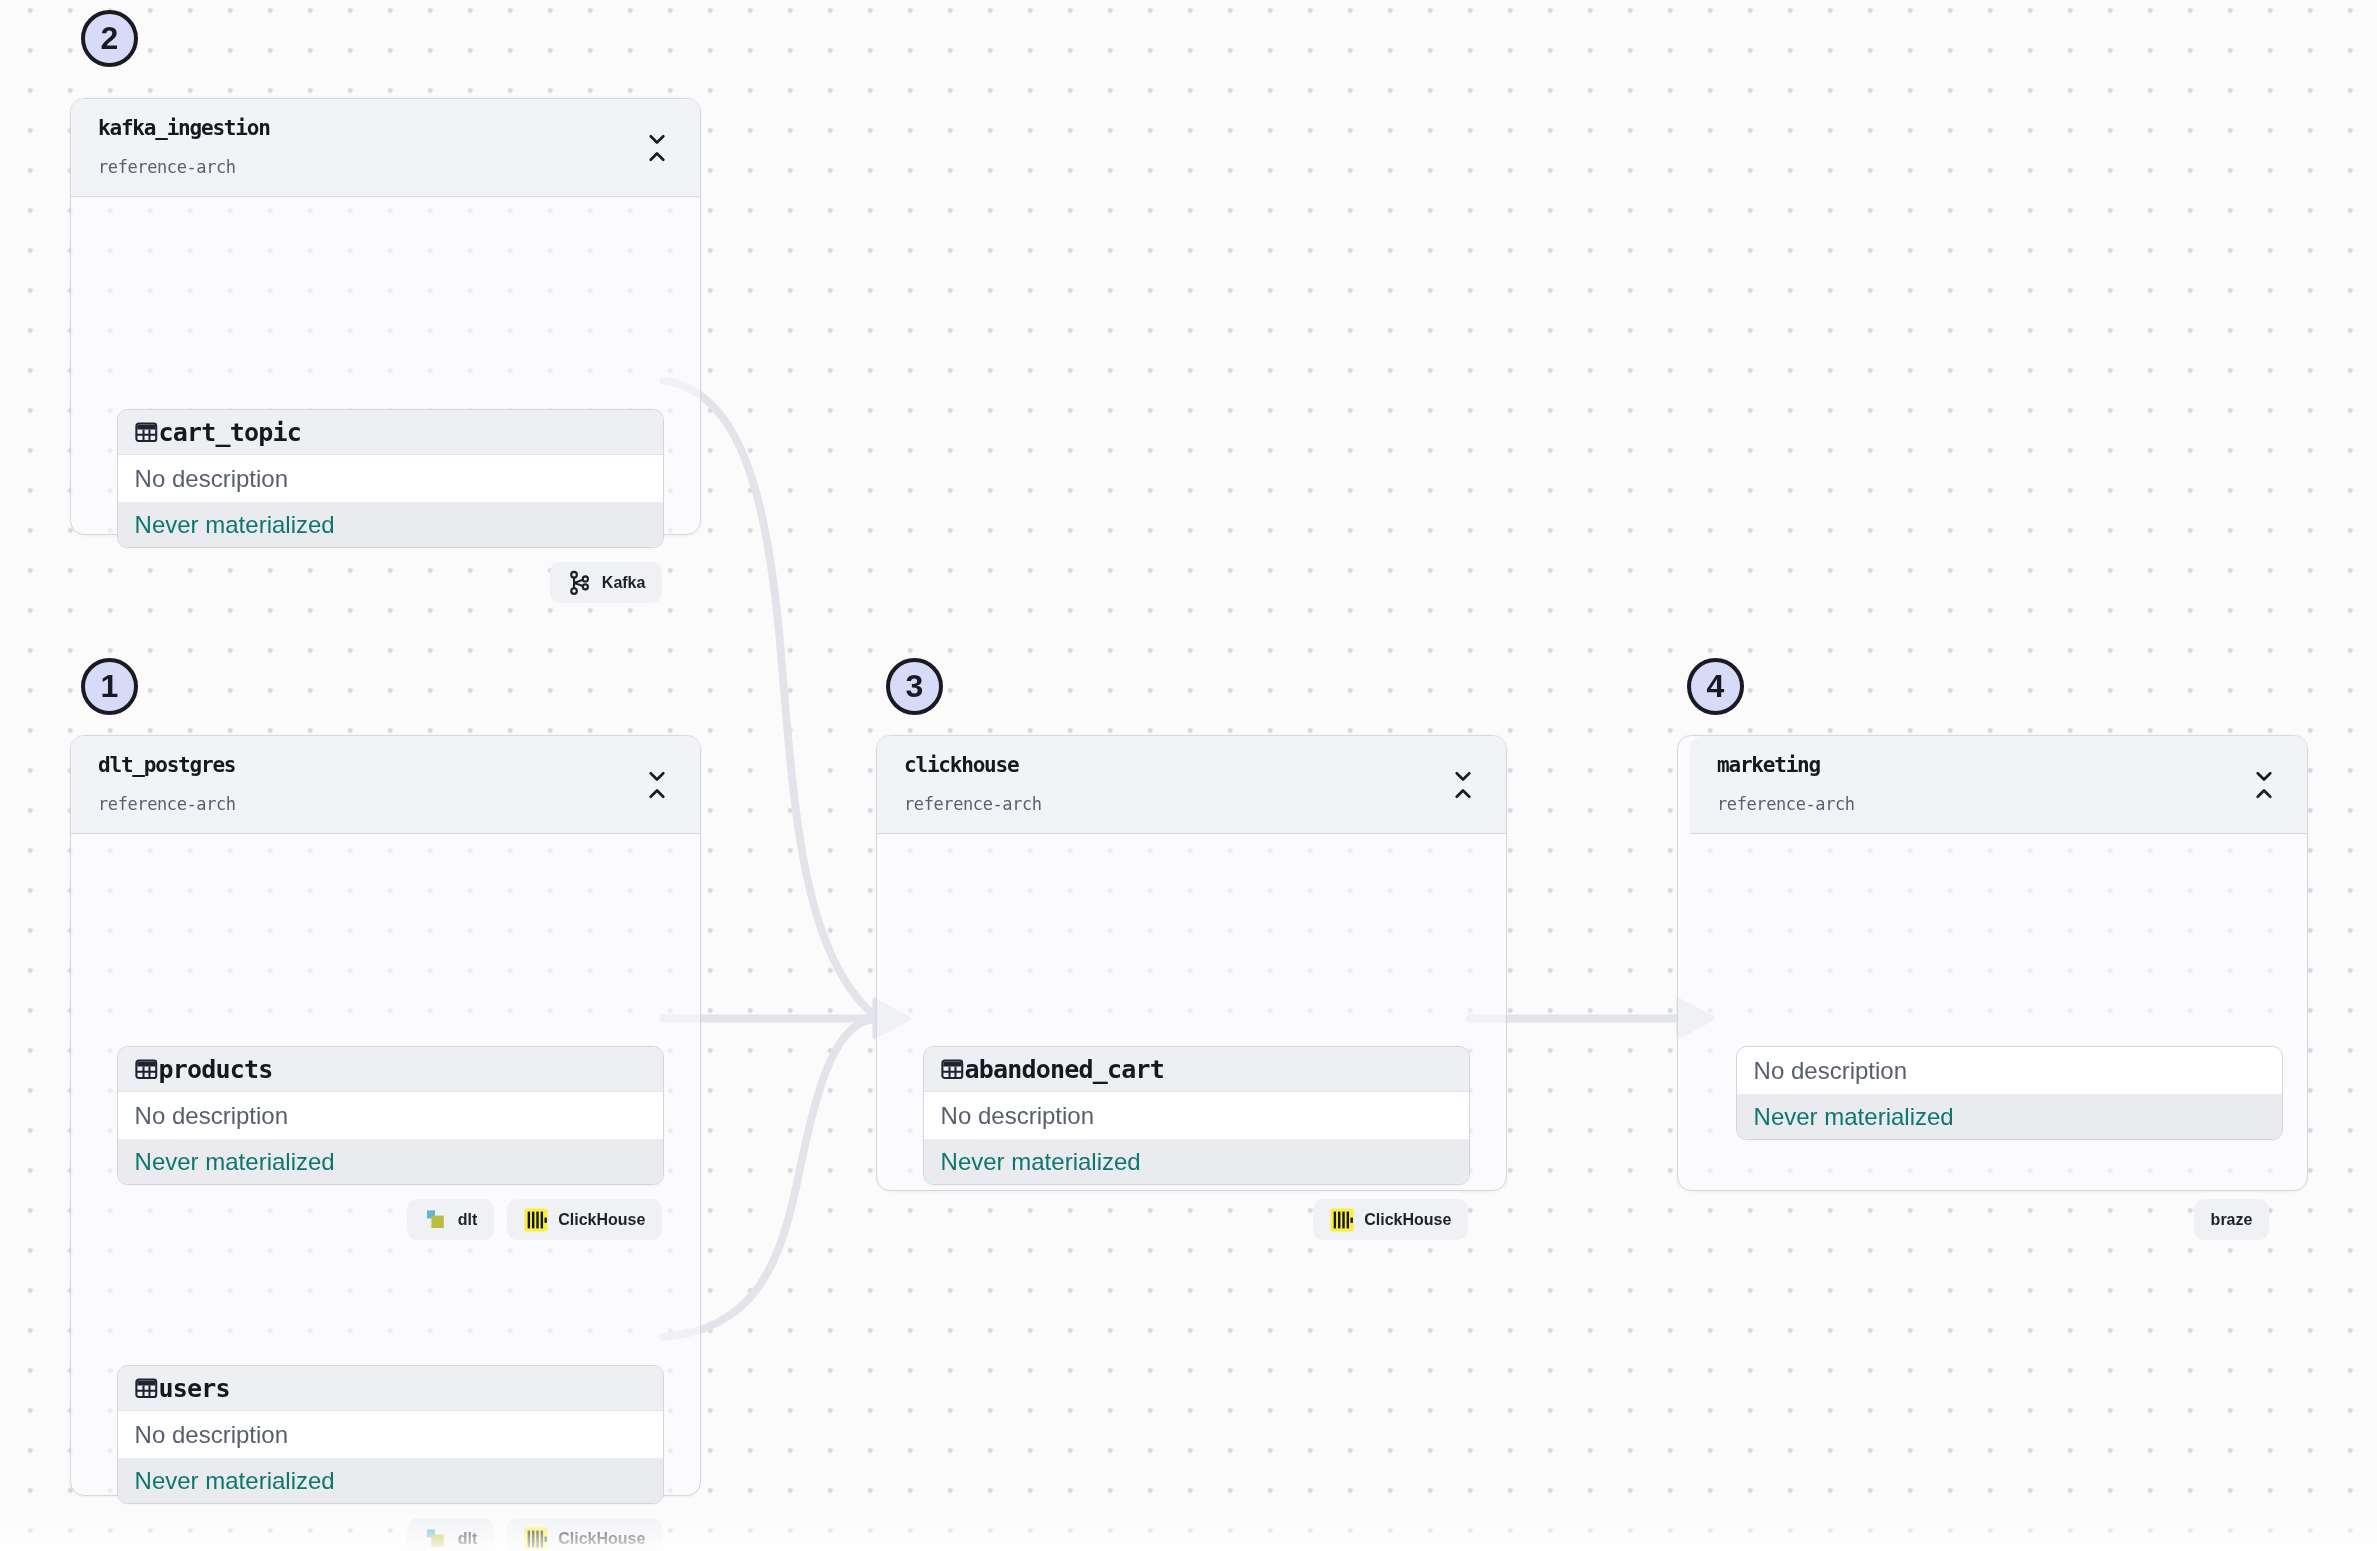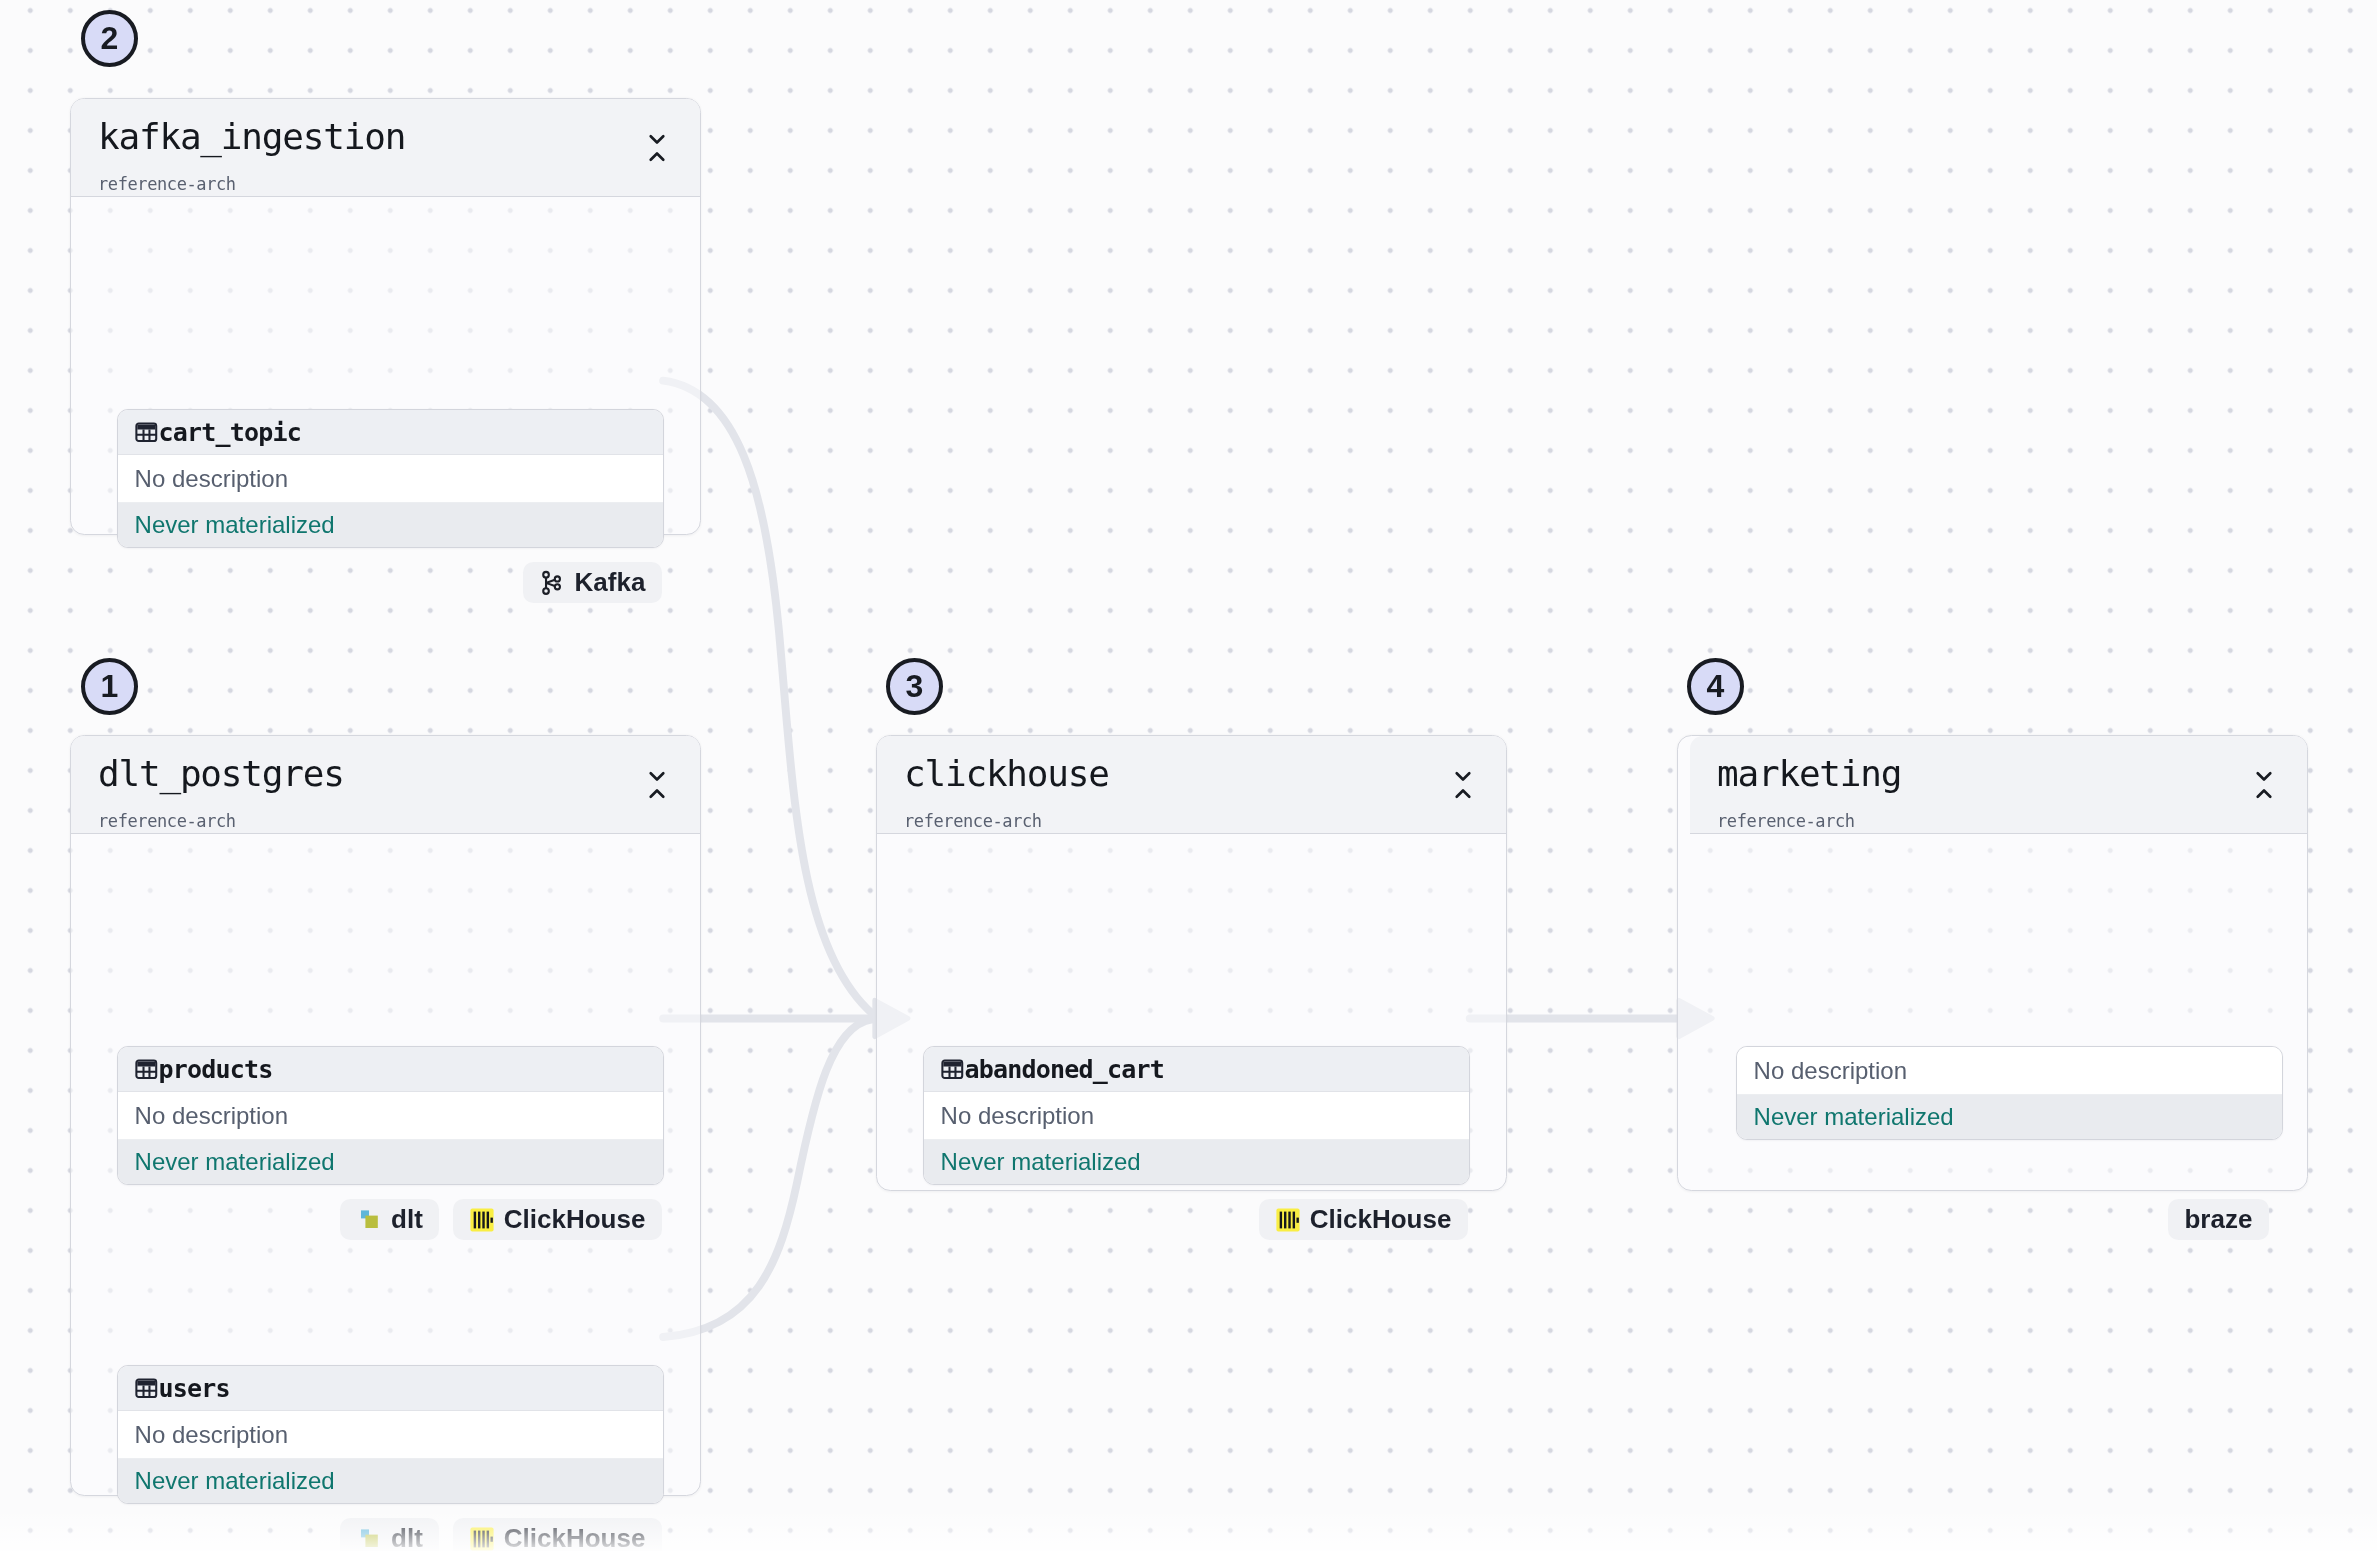--- a/index.html
+++ b/index.html
@@ -40,21 +40,21 @@
   .g3 { left: 1677px; top: 735px; height: 456px; padding-left: 12px; }
   .group-header {
     position: relative; height: 98px;
     background: #f2f3f6;
     border-bottom: 1.6px solid #d5d7de;
     border-radius: 12.7px 12.7px 0 0;
     padding: 16.6px 27px 0 27px;
   }
   .group-title {
     font-family: "DejaVu Sans Mono", monospace;
-    font-weight: normal; font-size: 36px; line-height: 1.15;
+    font-weight: bold; font-size: 21px; line-height: 1.15;
     letter-spacing: -1.2px; color: #15181e;
   }
   .group-subtitle {
     font-family: "DejaVu Sans Mono", monospace;
     font-size: 17px; line-height: 1.1; letter-spacing: -0.4px;
     color: #596070; margin-top: 18px;
   }
   .collapse-btn {
     position: absolute; right: 24px; top: 50%; transform: translateY(-50%);
     width: 38px; height: 51px; display: flex; align-items: center; justify-content: center;
@@ -92,21 +92,21 @@
   
   .tag-row {
     position: absolute; right: 38px;
     display: flex; gap: 13.5px; justify-content: flex-end;
   }   
   .tags-kafka { top: 365px; }
   .tags-users { top: 684px; }
   .tag {
     height: 41px; background: #f0f1f4; border-radius: 10.3px;
     display: flex; align-items: center; gap: 10.3px; padding: 0 16.6px;
-    font-size: 26px; font-weight: bold; color: #1d212c;
+    font-size: 16px; font-weight: bold; color: #1d212c;
     white-space: nowrap;
   }
   .tag .icon { display: flex; align-items: center; }
   
   .step-badge {
     position: absolute; width: 57px; height: 57px; border-radius: 50%;
     background: #d8dbf7; border: 4.8px solid #181b22;
     display: flex; align-items: center; justify-content: center;
     font-size: 32px; font-weight: bold; color: #181b22;
   }

